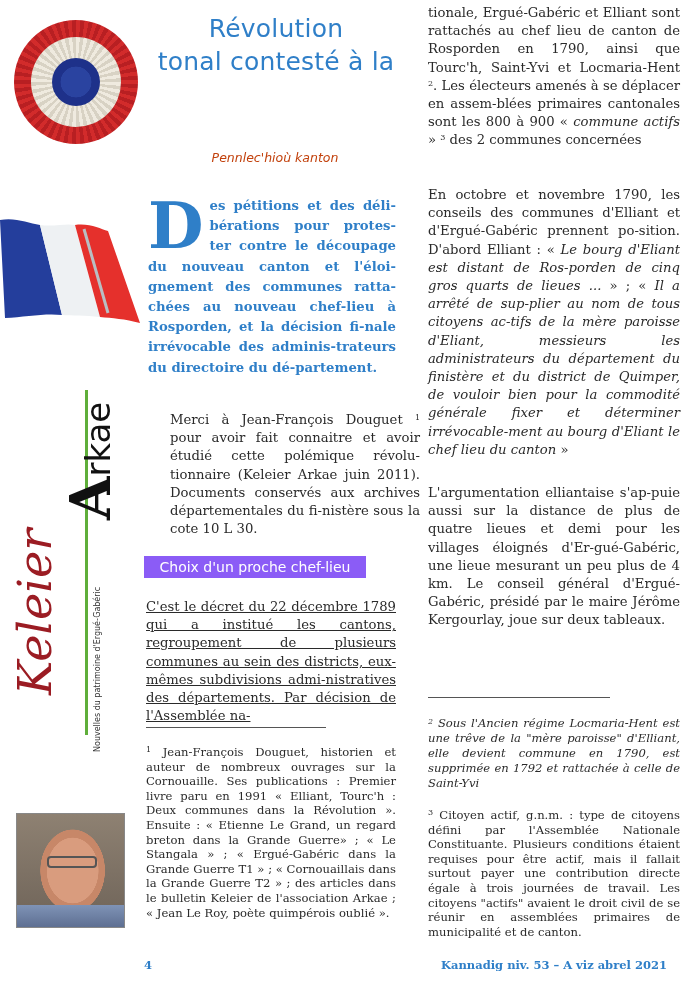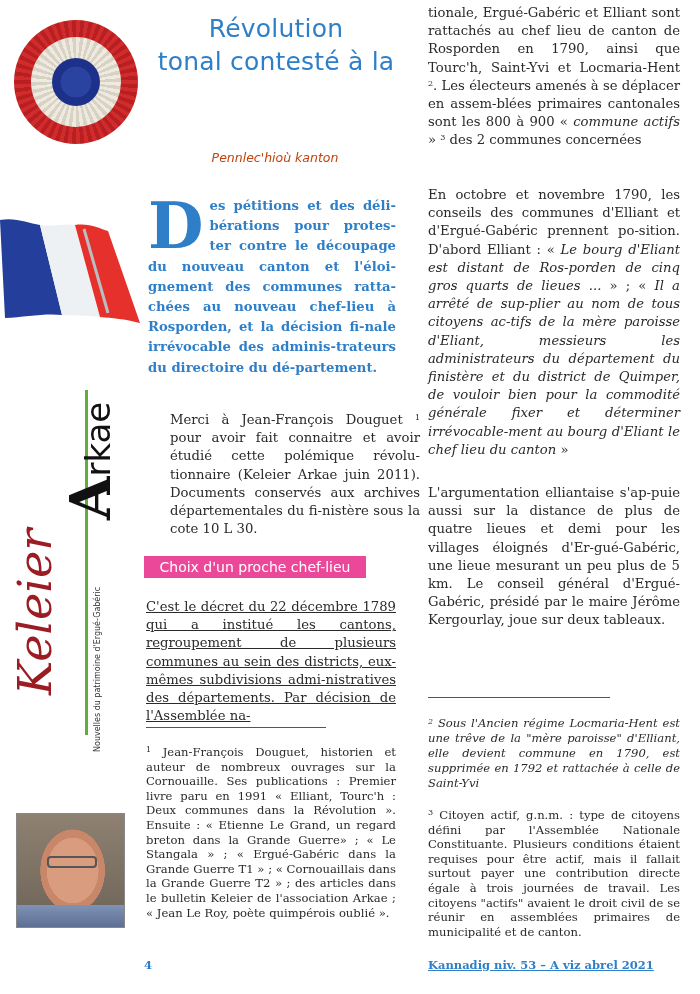--- a/index.html
+++ b/index.html
@@ -31,37 +31,37 @@
   
   .photo { left:16px; top:813px; width:107px; height:113px; border:1px solid #888; overflow:hidden;
     background: radial-gradient(ellipse 40% 48% at 52% 50%, #d99c7e 0 60%, #c78768 61% 75%, transparent 76%), linear-gradient(#8e8172, #6e6358); }
   .photo .shirt { position:absolute; left:0; bottom:0; width:107px; height:22px; background:linear-gradient(#7f93b6,#5e6f92); }
   .photo .glasses { position:absolute; left:30px; top:42px; width:50px; height:12px; border:2px solid #555; border-radius:4px; box-sizing:border-box; }
   
   .col { font-size:13.2px; line-height:18.2px; text-align:justify; hyphens:manual; }
   .lead { left:148px; top:196px; width:248px; color:#2f7fc8; font-weight:bold; font-size:13.2px; line-height:20.2px; text-align:justify; }
   .dropcap { float:left; font-family:"DejaVu Serif", serif; font-weight:bold; font-size:64px; line-height:52px; color:#2f7fc8; margin:4px 6px 0 0; }
   .intro { left:146px; top:411px; width:250px;margin-left:24px; }
-  .section-bar { left:144px; top:556px; width:222px; height:22px; background:#ec4899; color:#fff; text-align:center;
+  .section-bar { left:144px; top:556px; width:222px; height:22px; background:#8b5cf6; color:#fff; text-align:center;
     font-family:"DejaVu Sans", sans-serif; font-size:14px; line-height:22px; }
   .p1 { left:146px; top:598px; width:250px;text-decoration:underline; }
   .rule { height:1px; background:#555; }
   .rule1 { left:146px; top:727px; width:180px; }
   .fn1 { left:146px; top:745px; width:250px; font-size:11.6px; line-height:14.6px; }
   .right1 { left:428px; top:4px; width:252px; }
   .right2 { left:428px; top:186px; width:252px; }
   .right2 i { font-style:italic; }
   .right3 { left:428px; top:484px; width:252px; }
   .rule2 { left:428px; top:697px; width:182px; }
   .fn2 { left:428px; top:716px; width:252px; font-size:11.6px; line-height:15px;font-style:italic; }
   .fn3 { left:428px; top:808px; width:252px; font-size:11.6px; line-height:14.6px; }
   sup { font-size:8px; vertical-align:top; position:relative; top:-2px; }
   .footer { font-family:"DejaVu Serif", serif; font-weight:bold; font-size:11.5px; color:#2f7fc8; }
   .page-num { left:144px; top:958px; }
-  .issue { left:428px; top:958px; width:252px; text-align:left;text-decoration:underline; }
+  .issue { left:428px; top:958px; width:252px; text-align:center; }
 </style>
 </head>
 <body>
 
 <div class="abs cockade">
   <div class="ring2"></div>
   <div class="ring3"></div>
 </div>
 
 <div class="abs title">
@@ -108,21 +108,21 @@
 </div>
 
 <div class="abs col right1">
   <span>tionale, Ergué-Gabéric et Elliant sont rattachés au chef lieu de canton de Rosporden en 1790, ainsi que Tourc'h, Saint-Yvi et Locmaria-Hent </span><sup>2</sup><span>. Les électeurs amenés à se déplacer en assem-blées primaires cantonales sont les 800 à 900 « </span><i>commune actifs</i><span> » </span><sup>3</sup><span> des 2 communes concernées</span>
 </div>
 
 <div class="abs col right2">
   <span>En octobre et novembre 1790, les conseils des communes d'Elliant et d'Ergué-Gabéric prennent po-sition. D'abord Elliant : « </span><i>Le bourg d'Eliant est distant de Ros-porden de cinq gros quarts de lieues ...</i><span>  » ; « </span><i>Il a arrêté de sup-plier au nom de tous citoyens ac-tifs de la mère paroisse d'Eliant, messieurs les administrateurs du département du finistère et du district de Quimper, de vouloir bien pour la commodité générale fixer et déterminer irrévocable-ment au bourg d'Eliant le chef lieu du canton</i><span> »</span>
 </div>
 
-<div class="abs col right3">L'argumentation elliantaise s'ap-puie aussi sur la distance de plus de quatre lieues et demi pour les villages éloignés d'Er-gué-Gabéric, une lieue mesurant un peu plus de 5 km. Le conseil général d'Ergué-Gabéric, présidé par le maire Jérôme Kergourlay, joue sur deux tableaux.</div>
+<div class="abs col right3">L'argumentation elliantaise s'ap-puie aussi sur la distance de plus de quatre lieues et demi pour les villages éloignés d'Er-gué-Gabéric, une lieue mesurant un peu plus de 4 km. Le conseil général d'Ergué-Gabéric, présidé par le maire Jérôme Kergourlay, joue sur deux tableaux.</div>
 
 <div class="abs rule rule2"></div>
 
 <div class="abs col fn2">
   <sup>2</sup><span> Sous l'Ancien régime Locmaria-Hent est une trêve de la "mère paroisse" d'Elliant, elle devient commune en 1790, est supprimée en 1792 et rattachée à celle de Saint-Yvi</span>
 </div>
 
 <div class="abs col fn3">
   <sup>3</sup><span> Citoyen actif, g.n.m. : type de citoyens défini par l'Assemblée Nationale Constituante. Plusieurs conditions étaient requises pour être actif, mais il fallait surtout payer une contribution directe égale à trois journées de travail. Les citoyens "actifs" avaient le droit civil de se réunir en assemblées primaires de municipalité et de canton.</span>
 </div>

